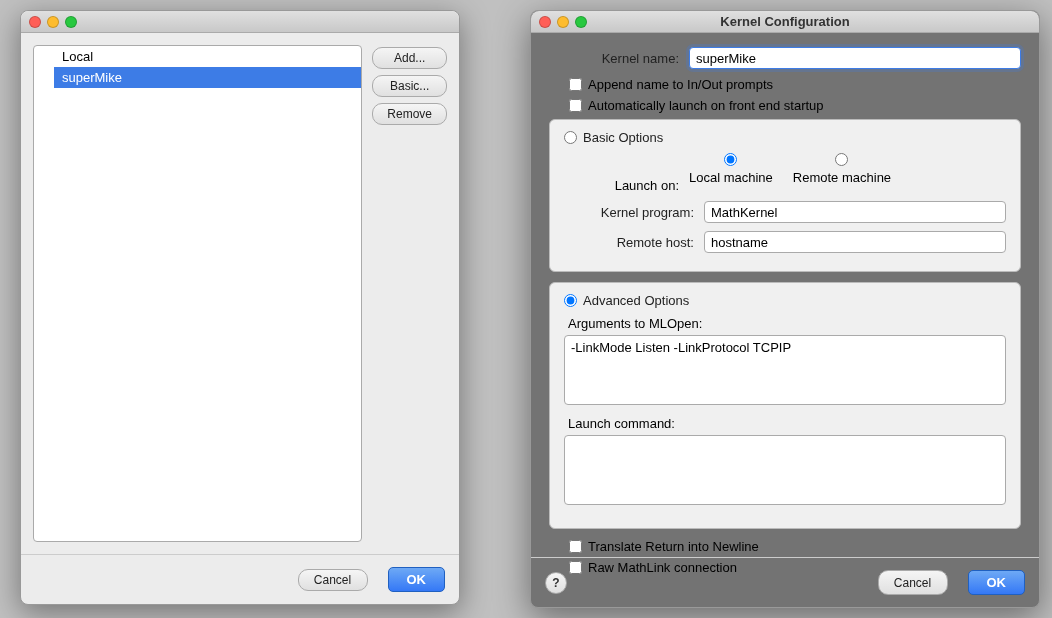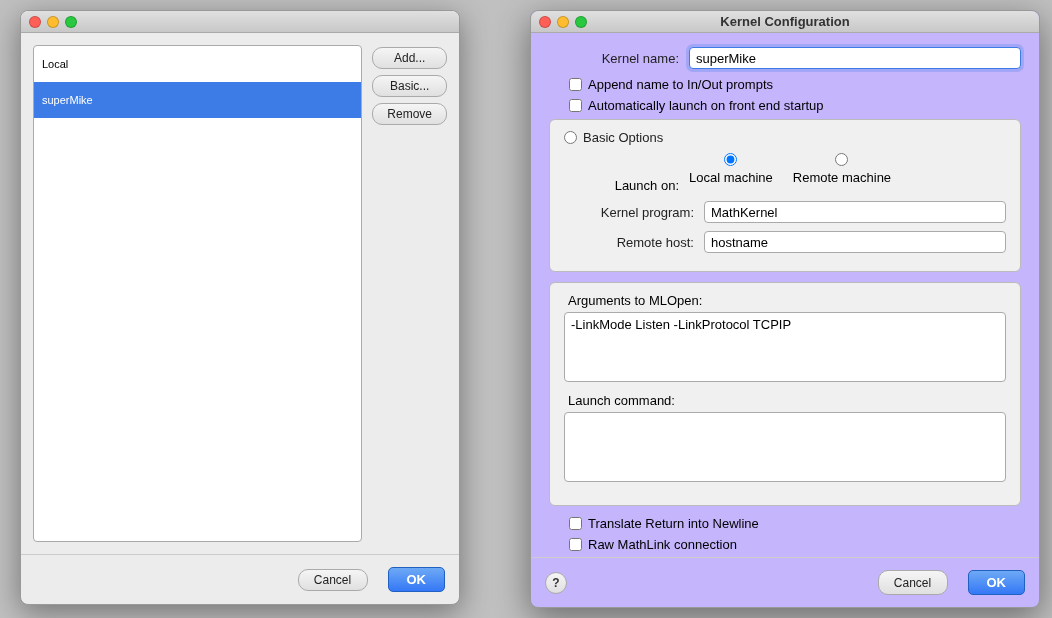--- a/index.html
+++ b/index.html
@@ -56,23 +56,24 @@
 
     .kernel-list-box {
       flex: 1;
       background: white;
       border: 1px solid #aaa;
       border-radius: 4px;
       overflow-y: auto;
     }
 
     .kernel-list-item {
-      padding: 12px 8px;
+      padding: 3px 8px;
       cursor: pointer;
-      font-size: 11px;
+      font-size: 13px;
+      margin-left: 20px;
     }
 
     .kernel-list-item.selected {
       background: #3d7ce6;
       color: white;
     }
 
     .list-buttons {
       display: flex;
       flex-direction: column;
@@ -118,21 +119,21 @@
       margin-left: 12px;
     }
 
     
     .right-dialog {
       position: absolute;
       left: 530px;
       top: 10px;
       width: 510px;
       height: 598px;
-      background: #c4b5fd;
+      background: #737373;
       border: 1px solid #999;
       border-radius: 8px;
       box-shadow: 0 10px 35px rgba(0,0,0,0.45);
     }
 
     .right-titlebar {
       background: linear-gradient(180deg, #e0e0e0 0%, #c8c8c8 100%);
       height: 22px;
       border-radius: 8px 8px 0 0;
       border-bottom: 1px solid #aaa;
@@ -389,20 +390,24 @@
       </div>
 
 
       <div class="form-row">
         <span class="form-label">Remote host:</span>
         <input class="form-input" type="text" value="hostname" style="">
       </div>
     </div>
 
     <div class="section-group">
+      <div class="section-radio-header">
+        <input type="radio" name="section" checked="" style="">
+        <span class="section-title">Advanced Options</span>
+      </div>
 
       <div class="args-section">
         <div class="args-label">Arguments to MLOpen:</div>
         <textarea class="textarea-field" style="">-LinkMode Listen -LinkProtocol TCPIP</textarea>
       </div>
 
       <div class="launch-cmd-section">
         <div class="args-label">Launch command:</div>
         <textarea class="textarea-field" style=""></textarea>
       </div>

